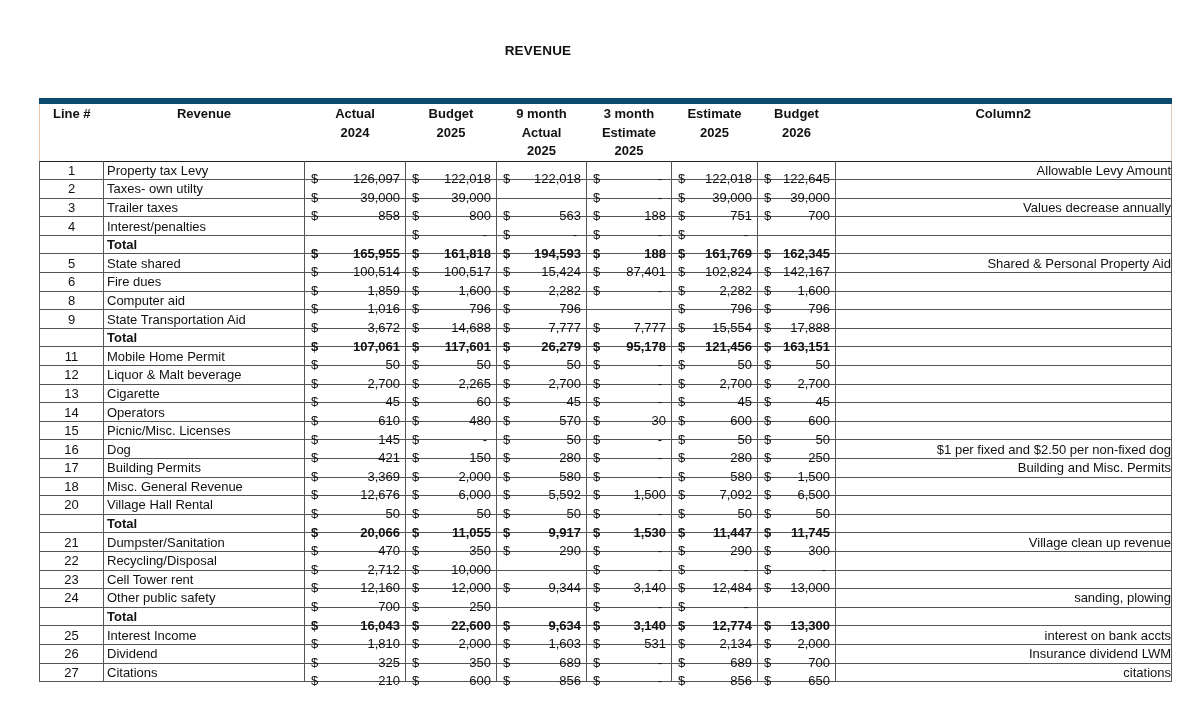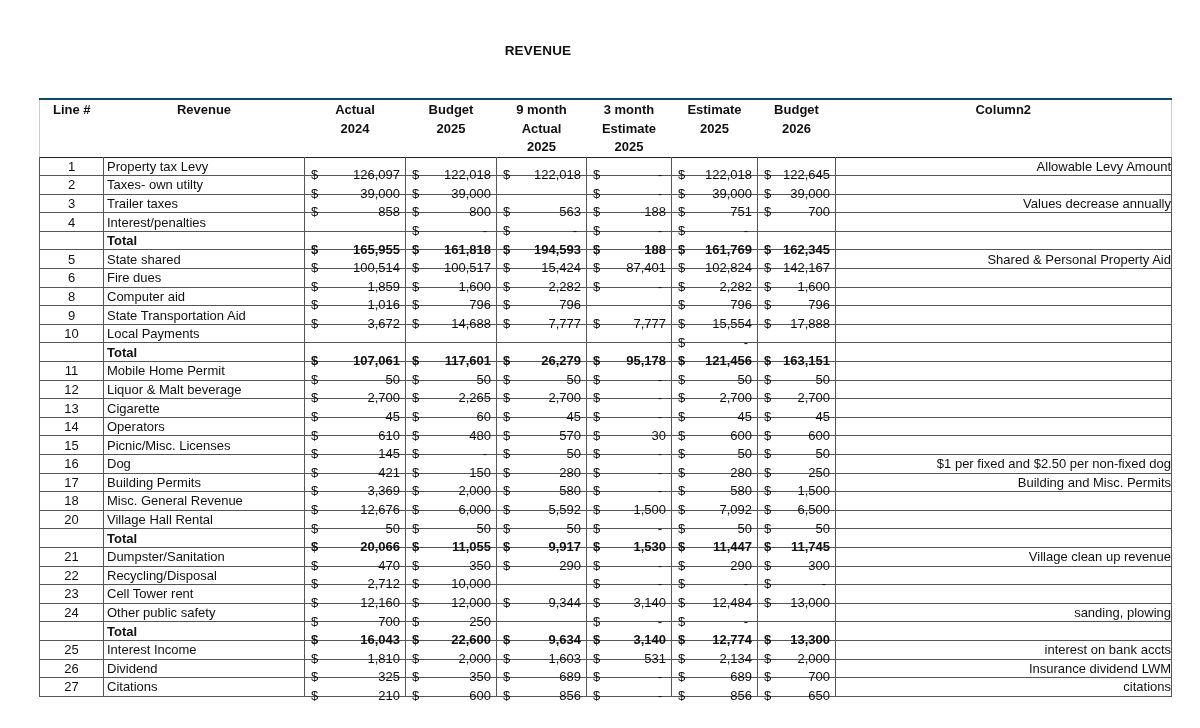--- a/index.html
+++ b/index.html
@@ -5,21 +5,21 @@
   html, body { margin:0; padding:0; background:#ffffff; }
   body { width:1200px; height:728px; position:relative; overflow:hidden;
          font-family: "Liberation Sans", "DejaVu Sans", sans-serif; color:#111; }
   .title { position:absolute; left:0; width:1076px; top:43px; text-align:center;
            font-weight:bold; font-size:13.5px; letter-spacing:0.2px; }
   .sheet { position:absolute; left:39px; top:98px; }
   table { border-collapse:collapse; table-layout:fixed; font-size:13px; }
   thead th { font-weight:bold; text-align:center; vertical-align:top; line-height:18.5px;
              padding:1px 0 0 0; border:none; height:55px; }
   thead tr { border:1px solid #e6c9ad; }
-  thead { border-top:2px solid #0c4a6e; }
+  thead { border-top:6px solid #0c4a6e; }
   tbody td { border:1px solid #555; height:17.6px; padding:0; line-height:17px; white-space:nowrap; }
   tbody tr:first-child td { border-top:1.5px solid #222; }
   td.line { text-align:center; }
   td.name { padding-left:3px;margin-top:28px; }
   td.money { position:relative; }
   td.money .cur { position:absolute; left:6px; }
   td.money .val { position:absolute; right:5px; }
   td.money .dash { position:absolute; right:9px; }
   td.note { padding-left:3px;text-align:right; }
   tr.total td { font-weight:bold; }
@@ -301,34 +301,20 @@
           <td class="money">
             <span class="cur">$</span>
             <span class="val">15,554</span>
           </td>
           <td class="money">
             <span class="cur">$</span>
             <span class="val">17,888</span>
           </td>
           <td class="note"></td>
         </tr>
-        <tr>
-          <td class="line">10</td>
-          <td class="name">Local Payments</td>
-          <td class="money"></td>
-          <td class="money"></td>
-          <td class="money"></td>
-          <td class="money"></td>
-          <td class="money">
-            <span class="cur">$</span>
-            <span class="dash">-</span>
-          </td>
-          <td class="money"></td>
-          <td class="note"></td>
-        </tr>
         <tr class="total">
           <td class="line"></td>
           <td class="name">Total</td>
           <td class="money">
             <span class="cur">$</span>
             <span class="val">107,061</span>
           </td>
           <td class="money">
             <span class="cur">$</span>
             <span class="val">117,601</span>

